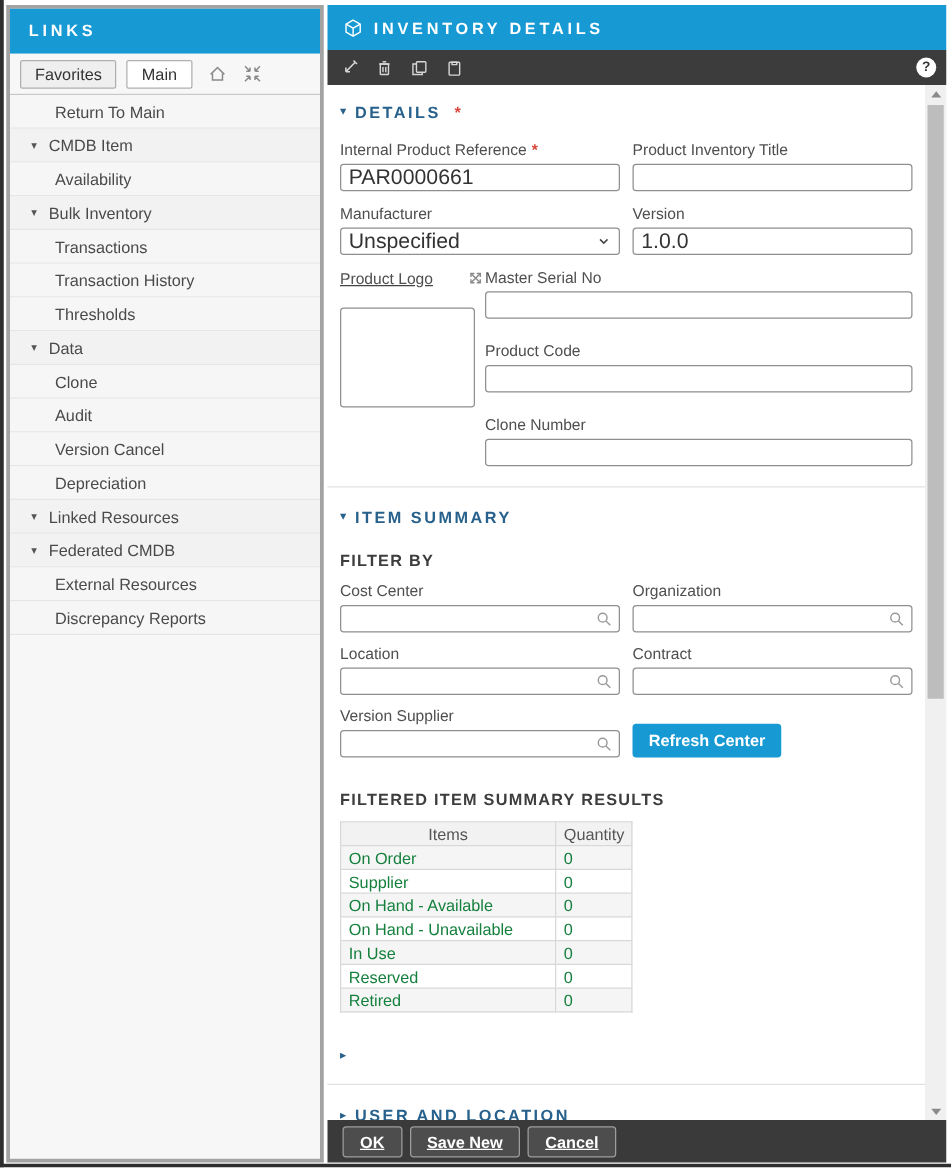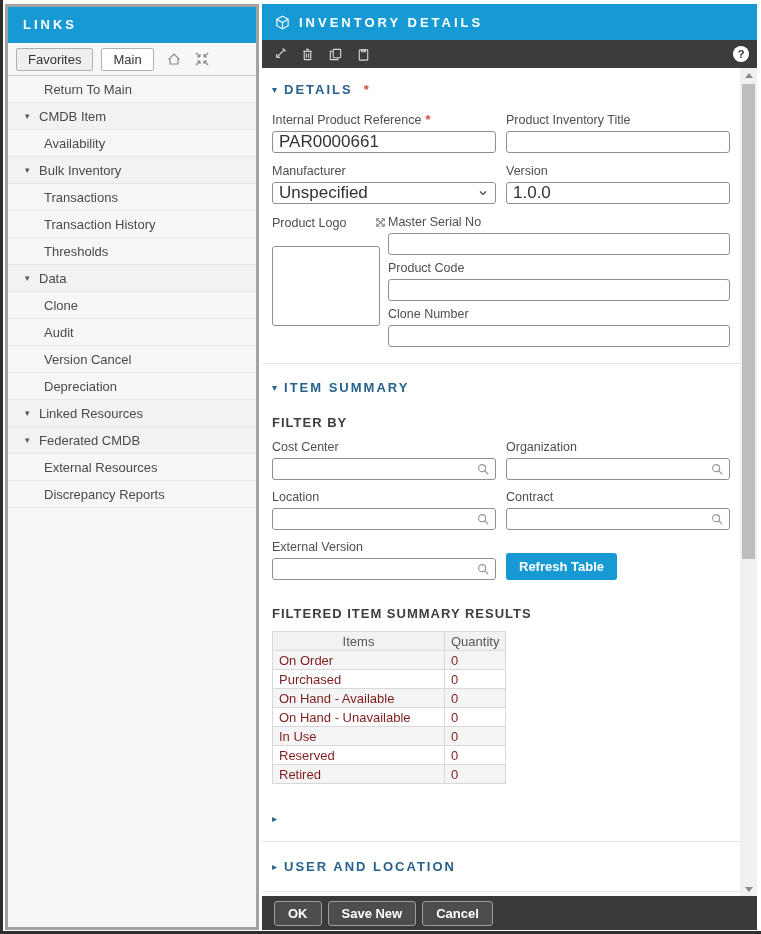--- a/index.html
+++ b/index.html
@@ -82,44 +82,44 @@
   .field input[type=text], .selectbox {
     width:100%; height:22px; border:1px solid #8f8f8f; border-radius:3px;
     font-family:"Liberation Sans",sans-serif; font-size:17px; color:#333;
     padding:0 6px; background:#fff; outline:none;
   }
   .selectbox { display:flex; align-items:center; justify-content:space-between; cursor:pointer; }
   .selectbox .chev { color:#444; display:inline-flex; }
 
   .logo-row { display:flex; margin-top:11px; }
   .logo-block { width:116px; }
-  .logo-label-row { display:flex; align-items:center; justify-content:space-between; width:116px; margin-bottom:16px; }
+  .logo-label-row { display:flex; align-items:center; justify-content:space-between; width:116px; margin-bottom:16px;text-decoration:underline; }
   .logo-label-row label { font-size:12.5px; color:#4f4f4f; }
   .logo-box { width:108px; height:80px; border:1px solid #8f8f8f; border-radius:3px; background:#fff; }
-  .logo-fields { flex:1; display:flex; flex-direction:column; gap:6px; }
+  .logo-fields { flex:1; display:flex; flex-direction:column; gap:19px; }
 
   .divider { border:none; border-top:1px solid #e2e2e2; margin:16px -10px 0 -10px; }
 
   .sub-title { font-size:13px; font-weight:bold; color:#3d3d3d; letter-spacing:1px; margin-top:20px; }
 
   .filter-grid { display:grid; grid-template-columns:224px 224px; column-gap:10px; row-gap:10px; margin-top:10px; }
   .search-field { position:relative; }
   .search-field input { padding-right:24px; }
   .search-icon { position:absolute; right:6px; bottom:4px; display:inline-flex; }
   .btn-cell { display:flex; align-items:flex-end; }
   .btn-primary {
     background:#1799d4; color:#fff; font-weight:bold; font-size:13px;
     border:none; border-radius:3px; padding:6px 13px; cursor:pointer;
     font-family:"Liberation Sans",sans-serif;
   }
 
   table.results { border-collapse:collapse; margin-top:10px; }
   table.results th, table.results td {
     border:1px solid #d8d8d8; font-weight:normal; font-size:13px;
-    height:19px; padding:0 6px; color:#7f1d1d;
+    height:19px; padding:0 6px; color:#15803d;
   }
   table.results th { background:#f2f2f2; color:#555; }
   th.col-items { width:172px; text-align:center; }
   th.col-qty { width:53px; text-align:center; }
   table.results tr.odd td { background:#f5f5f5; }
   table.results tr.even td { background:#ffffff; }
 
   .collapse-head { margin:0; padding:17px 0; }
   .collapse-wrap { border-bottom:1px solid #e2e2e2; margin:0 -10px; padding:0 10px; }
   .collapse-wrap:first-of-type { border-top:1px solid #e2e2e2; }
@@ -135,20 +135,21 @@
 
   
   .footer {
     position:absolute; left:0; bottom:0; width:495px; height:34px;
     background:#3a3a3a; display:flex; align-items:center; gap:6px; padding-left:12px;
   }
   .btn-dark {
     background:#4d4d4d; color:#fff; font-size:13px; font-weight:bold;
     border:1px solid #9e9e9e; border-radius:3px; padding:4px 13px; cursor:pointer;
     font-family:"Liberation Sans",sans-serif;
+    text-decoration:underline;
   }
 
   svg { display:block; }
 </style>
 </head>
 <body>
 
 <div class="edge-left"></div>
 <div class="edge-bottom"></div>
 
@@ -379,50 +380,50 @@
         <label>Contract</label>
         <input type="text" value="" style="">
         <span class="search-icon">
             <svg width="14" height="14" viewBox="0 0 16 16" fill="none" stroke="#999" stroke-width="1.3">
               <circle cx="7" cy="7" r="4"></circle>
               <path d="M10 10l4 4"></path>
             </svg>
           </span>
       </div>
       <div class="field search-field">
-        <label>External Version</label>
+        <label>Version Supplier</label>
         <input type="text" value="" style="">
         <span class="search-icon">
             <svg width="14" height="14" viewBox="0 0 16 16" fill="none" stroke="#999" stroke-width="1.3">
               <circle cx="7" cy="7" r="4"></circle>
               <path d="M10 10l4 4"></path>
             </svg>
           </span>
       </div>
       <div class="btn-cell">
-        <button class="btn-primary">Refresh Table</button>
+        <button class="btn-primary">Refresh Center</button>
       </div>
     </div>
 
     <div class="sub-title" style="margin-top:26px;">FILTERED ITEM SUMMARY RESULTS</div>
 
     <table class="results">
       <thead>
         <tr>
           <th class="col-items">Items</th>
           <th class="col-qty">Quantity</th>
         </tr>
       </thead>
       <tbody>
         <tr class="odd">
             <td>On Order</td>
             <td>0</td>
           </tr>
         <tr class="even">
-            <td>Purchased</td>
+            <td>Supplier</td>
             <td>0</td>
           </tr>
         <tr class="odd">
             <td>On Hand - Available</td>
             <td>0</td>
           </tr>
         <tr class="even">
             <td>On Hand - Unavailable</td>
             <td>0</td>
           </tr>

